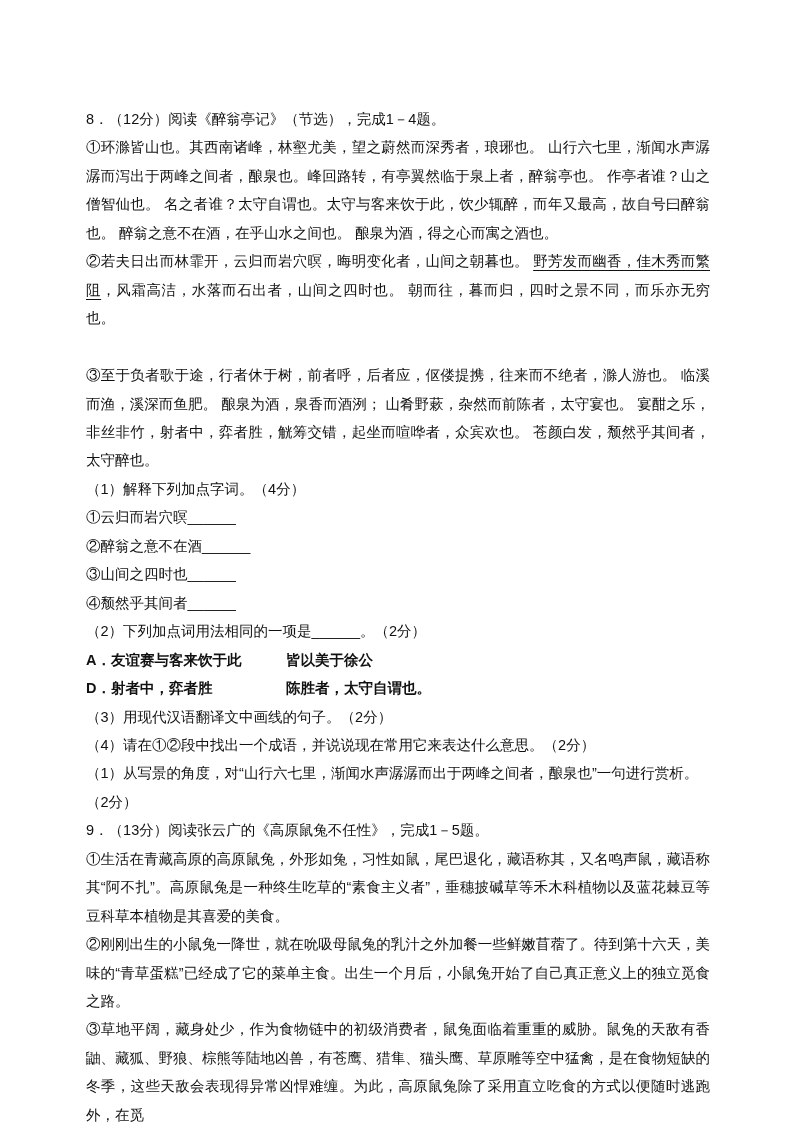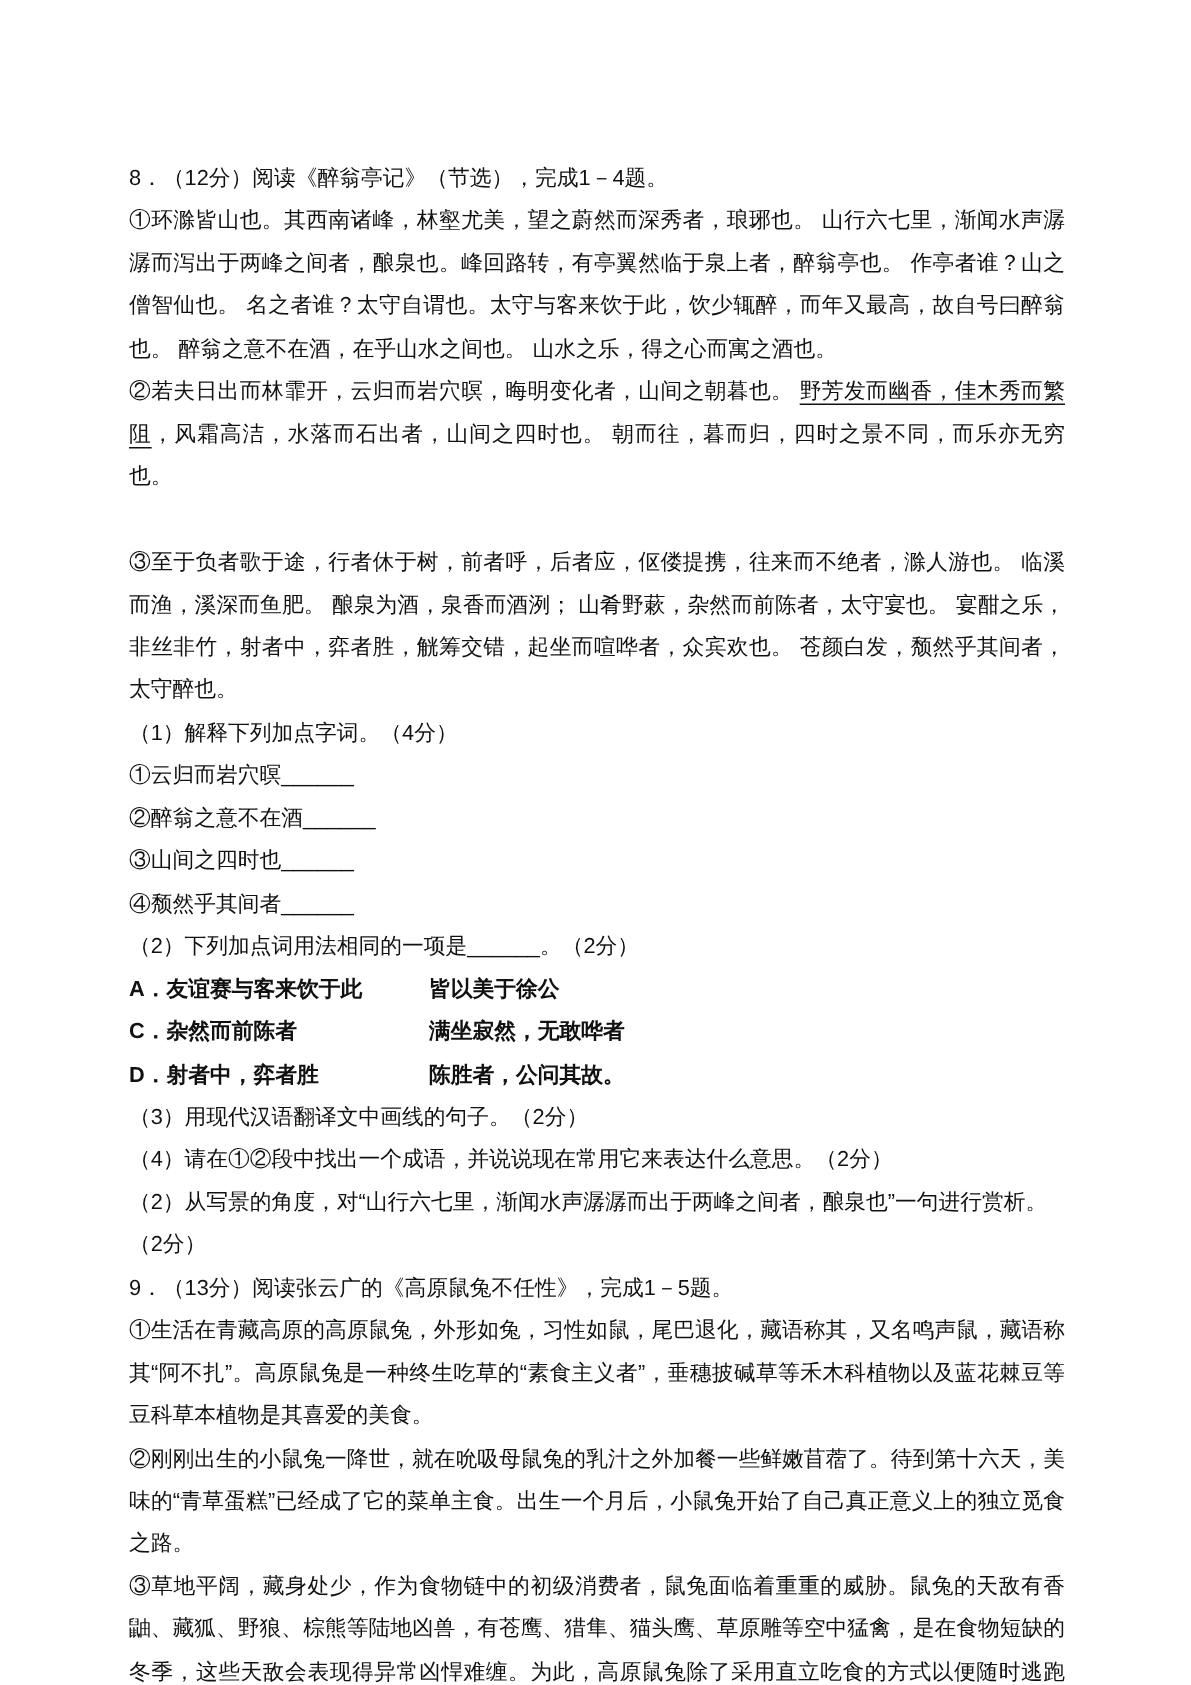--- a/index.html
+++ b/index.html
@@ -48,54 +48,50 @@
     flex: 1 1 auto;
   }
 </style>
 </head>
 <body>
 
 <div class="page">
 
   <p class="ln">8．（12分）阅读《醉翁亭记》（节选），完成1－4题。</p>
 
-  <p class="para">①环滁皆山也。其西南诸峰，林壑尤美，望之蔚然而深秀者，琅琊也。 山行六七里，渐闻水声潺潺而泻出于两峰之间者，酿泉也。峰回路转，有亭翼然临于泉上者，醉翁亭也。 作亭者谁？山之僧智仙也。 名之者谁？太守自谓也。太守与客来饮于此，饮少辄醉，而年又最高，故自号曰醉翁也。 醉翁之意不在酒，在乎山水之间也。 山水之乐，得之心而寓之酒也。</p>
+  <p class="para">①环滁皆山也。其西南诸峰，林壑尤美，望之蔚然而深秀者，琅琊也。 山行六七里，渐闻水声潺潺而泻出于两峰之间者，酿泉也。峰回路转，有亭翼然临于泉上者，醉翁亭也。 作亭者谁？山之僧智仙也。 名之者谁？太守自谓也。太守与客来饮于此，饮少辄醉，而年又最高，故自号曰醉翁也。 醉翁之意不在酒，在乎山水之间也。 酿泉为酒，得之心而寓之酒也。</p>
 
   <p class="para"><span>②若夫日出而林霏开，云归而岩穴暝，晦明变化者，山间之朝暮也。 </span><span class="ul">野芳发而幽香，佳木秀而繁阻</span><span>，风霜高洁，水落而石出者，山间之四时也。 朝而往，暮而归，四时之景不同，而乐亦无穷也。</span></p>
 
   <div class="gap-line"></div>
 
   <p class="para">③至于负者歌于途，行者休于树，前者呼，后者应，伛偻提携，往来而不绝者，滁人游也。 临溪而渔，溪深而鱼肥。 酿泉为酒，泉香而酒洌； 山肴野蔌，杂然而前陈者，太守宴也。 宴酣之乐，非丝非竹，射者中，弈者胜，觥筹交错，起坐而喧哗者，众宾欢也。 苍颜白发，颓然乎其间者，太守醉也。</p>
 
   <p class="ln">（1）解释下列加点字词。（4分）</p>
   <p class="ln">①云归而岩穴暝______</p>
   <p class="ln">②醉翁之意不在酒______</p>
   <p class="ln">③山间之四时也______</p>
   <p class="ln">④颓然乎其间者______</p>
 
   <p class="ln">（2）下列加点词用法相同的一项是______。（2分）</p>
 
   <div class="opt-row">
     <span class="opt-left">A．友谊赛与客来饮于此</span>
     <span class="opt-right">皆以美于徐公</span>
   </div>
   <div class="opt-row">
-    <span class="opt-left">C．杂然而前陈者</span>
-    <span class="opt-right">满坐寂然，无敢哗者</span>
-  </div>
-  <div class="opt-row">
     <span class="opt-left">D．射者中，弈者胜</span>
-    <span class="opt-right">陈胜者，公问其故。</span>
+    <span class="opt-right">陈胜者，太守自谓也。</span>
   </div>
 
   <p class="ln">（3）用现代汉语翻译文中画线的句子。（2分）</p>
 
   <p class="ln">（4）请在①②段中找出一个成语，并说说现在常用它来表达什么意思。（2分）</p>
 
-  <p class="ln nowrap">（2）从写景的角度，对“山行六七里，渐闻水声潺潺而出于两峰之间者，酿泉也”一句进行赏析。</p>
+  <p class="ln nowrap">（1）从写景的角度，对“山行六七里，渐闻水声潺潺而出于两峰之间者，酿泉也”一句进行赏析。</p>
   <p class="ln">（2分）</p>
 
 
   <p class="ln">9．（13分）阅读张云广的《高原鼠兔不任性》，完成1－5题。</p>
 
   <p class="para">①生活在青藏高原的高原鼠兔，外形如兔，习性如鼠，尾巴退化，藏语称其，又名鸣声鼠，藏语称其“阿不扎”。高原鼠兔是一种终生吃草的“素食主义者”，垂穗披碱草等禾木科植物以及蓝花棘豆等豆科草本植物是其喜爱的美食。</p>
   <p class="para">②刚刚出生的小鼠兔一降世，就在吮吸母鼠兔的乳汁之外加餐一些鲜嫩苜蓿了。待到第十六天，美味的“青草蛋糕”已经成了它的菜单主食。出生一个月后，小鼠兔开始了自己真正意义上的独立觅食之路。</p>
   <p class="para">③草地平阔，藏身处少，作为食物链中的初级消费者，鼠兔面临着重重的威胁。鼠兔的天敌有香鼬、藏狐、野狼、棕熊等陆地凶兽，有苍鹰、猎隼、猫头鹰、草原雕等空中猛禽，是在食物短缺的冬季，这些天敌会表现得异常凶悍难缠。为此，高原鼠兔除了采用直立吃食的方式以便随时逃跑外，在觅</p>
 
 </div>

